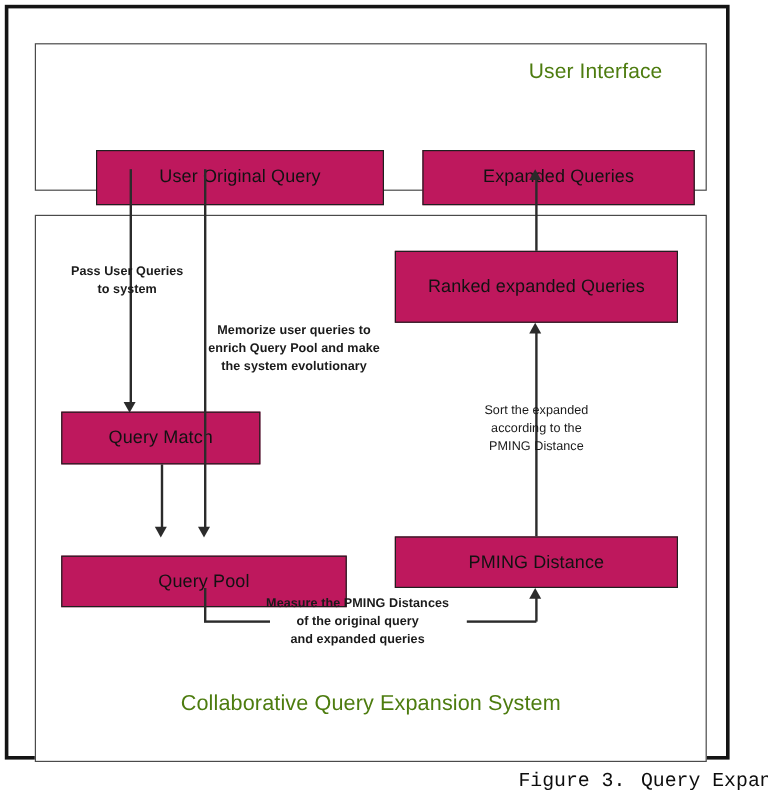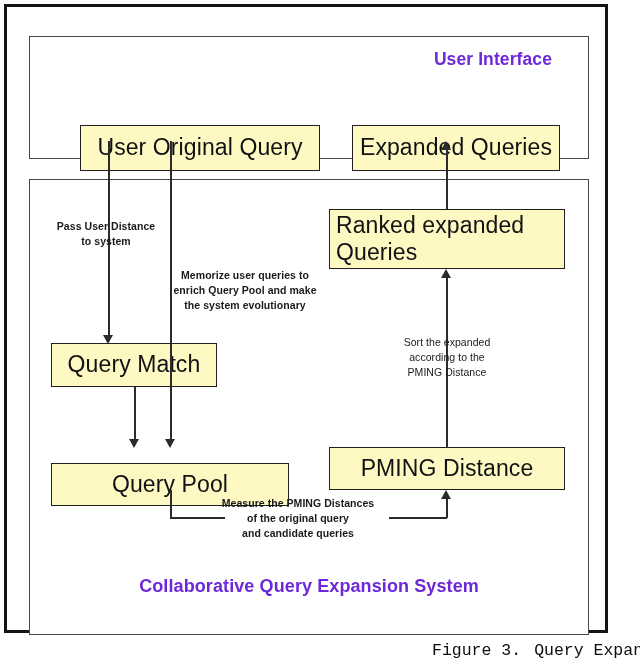--- a/index.html
+++ b/index.html
@@ -51,54 +51,54 @@
   .panel-system {
     left: 22px;
     top: 172px;
     width: 560px;
     height: 456px;
   }
 
   .panel-label {
     position: absolute;
     font-size: 17.5px;
-    font-weight: 700;
-    color: #6d28d9;
+    font-weight: 400;
+    color: #4d7c0f;
     white-space: nowrap;
     letter-spacing: 0.1px;
   }
   .panel-label-ui {
     right: 36px;
     top: 12px;
   }
   .panel-label-system {
     left: 0;
     right: 0;
     text-align: center;
     top: 396px;
     font-size: 18px;
   }
 
   
   .node {
     position: absolute;
     box-sizing: border-box;
     border: 1.6px solid #1f1f1f;
-    background: #fef9c3;
+    background: #be185d;
     display: flex;
     align-items: center;
     justify-content: center;
-    font-size: 23px;
+    font-size: 15px;
     color: #121212;
     line-height: 1.18;
     padding: 2px 6px;
     letter-spacing: 0.1px;
   }
   .node-user-original-query { left: 50px;  top: 88px;  width: 240px; height: 46px; }
-  .node-expanded-queries    { left: 322px; top: 88px;  width: 208px; height: 46px; }
+  .node-expanded-queries    { left: 322px; top: 88px;  width: 227px; height: 46px; }
   .node-ranked-expanded     { left: 322px; top: 202px; width: 236px; height: 60px; }
   .node-query-match         { left: 44px;  top: 336px; width: 166px; height: 44px; }
   .node-query-pool          { left: 44px;  top: 440px; width: 238px; height: 43px; margin-top: 16px; }
   .node-pming-distance      { left: 322px; top: 440px; width: 236px; height: 43px; }
 
   
   .conn {
     position: absolute;
     background: #2b2b2b;
   }
@@ -211,34 +211,34 @@
 
     <div class="conn conn-v edge-pd-req-line"></div>
     <div class="arrowhead arrow-up edge-pd-req-head"></div>
 
     <div class="conn conn-v edge-qp-pd-v1"></div>
     <div class="conn conn-h edge-qp-pd-h-left"></div>
     <div class="conn conn-h edge-qp-pd-h-right"></div>
     <div class="conn conn-v edge-qp-pd-v2"></div>
     <div class="arrowhead arrow-up edge-qp-pd-head"></div>
 
-    <div class="annot annot-pass-user">Pass User Distance
+    <div class="annot annot-pass-user">Pass User Queries
 to system</div>
 
     <div class="annot annot-memorize">Memorize user queries to
 enrich Query Pool and make
 the system evolutionary</div>
 
     <div class="annot annot-sort">Sort the expanded
 according to the
 PMING Distance</div>
 
     <div class="annot annot-measure">Measure the PMING Distances
 of the original query
-and candidate queries</div>
+and expanded queries</div>
 
   </div>
 
   <div class="caption">
     <span>Figure 3.</span><span class="cap-sep"></span><span>Query Expansi</span>
   </div>
 
 </div>
 
 </body></html>

